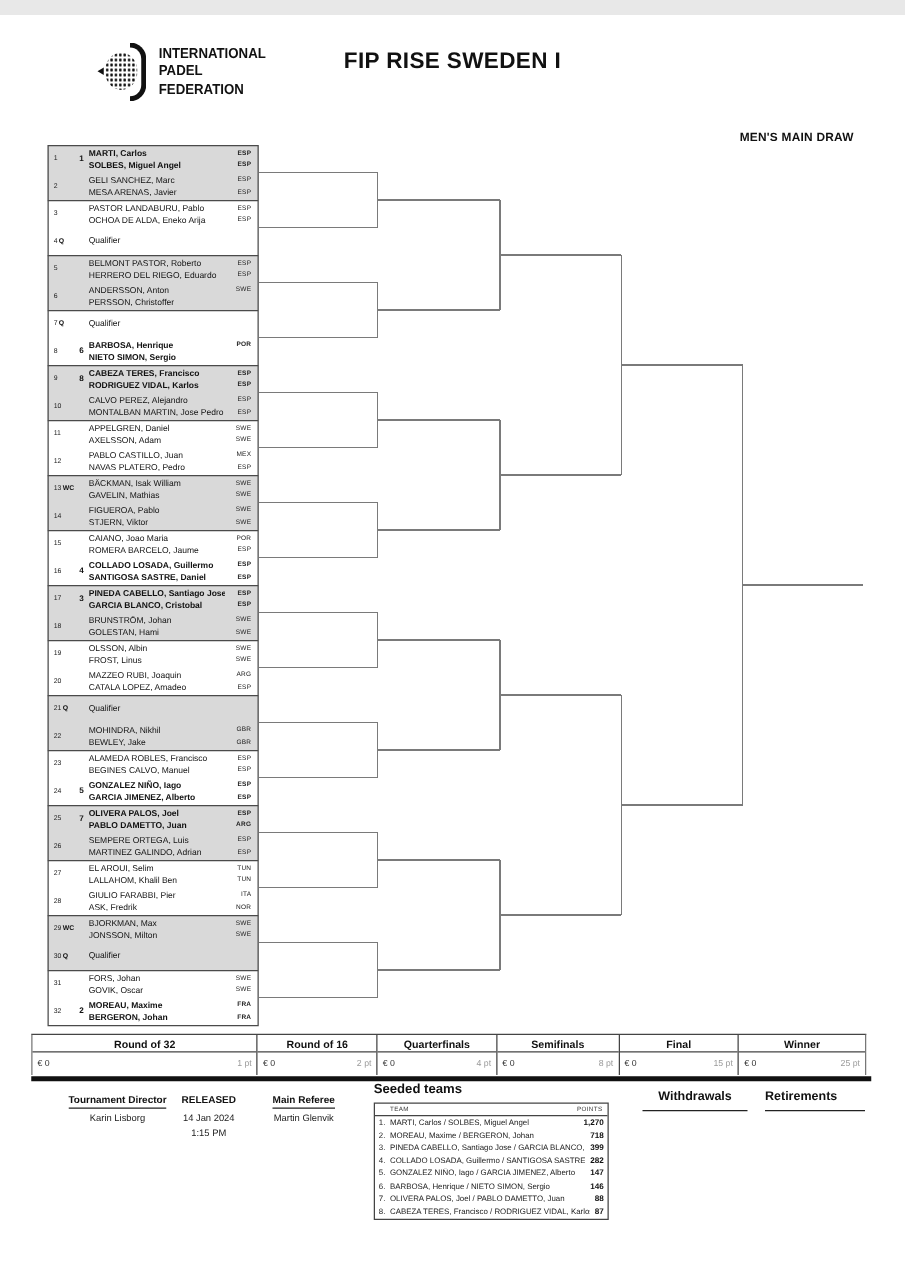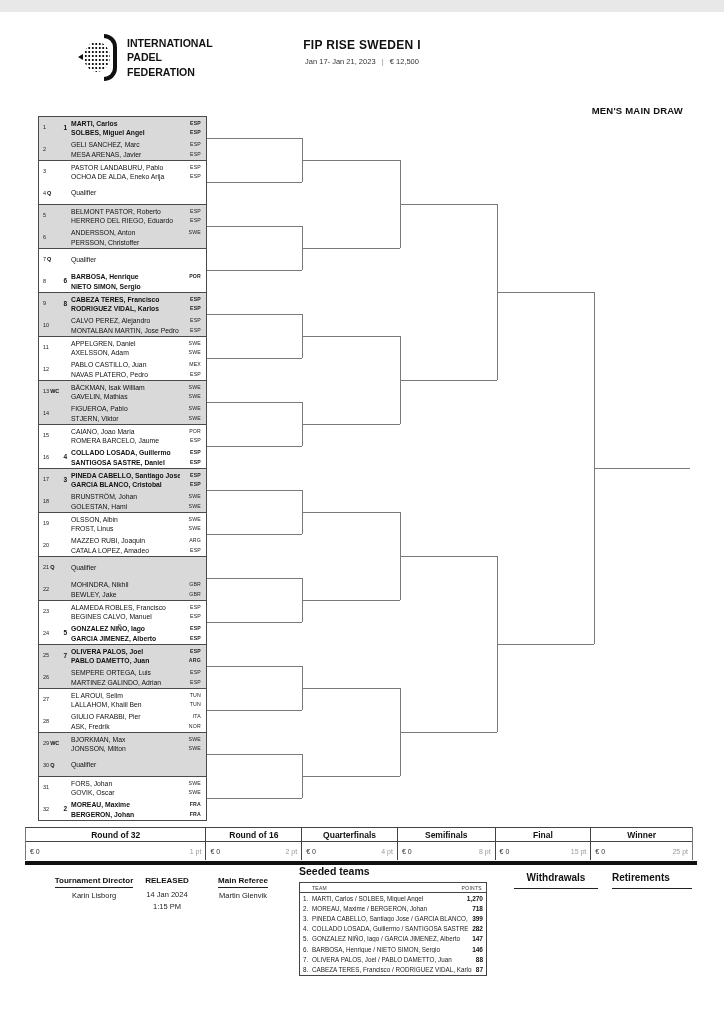--- a/index.html
+++ b/index.html
@@ -13,21 +13,21 @@
   .dots { width:26px; height:30px; border-radius:50%;
           background:radial-gradient(#111 0.9px, transparent 1.15px);
           background-size:3.5px 4px; }
   .notch { position:absolute; left:-6px; top:12px; width:0; height:0;
            border-top:3px solid transparent; border-bottom:3px solid transparent; border-right:5px solid #111; }
   .arc { width:13px; height:47px; border:4px solid #111; border-left:none;
          border-radius:0 24px 24px 0; margin-left:-7px; }
   .orgname { margin-left:10px; font-weight:bold; font-size:11.5px; line-height:14.5px;
              color:#111; transform:scaleX(.92); transform-origin:left center; letter-spacing:0; }
   .title-block { position:absolute; left:162px; width:400px; top:26px; text-align:center; }
-  .t-title { font-weight:bold; font-size:12px; color:#111; letter-spacing:.3px; }
+  .t-title { font-weight:bold; font-size:18px; color:#111; letter-spacing:.3px; }
   .t-loc { font-size:7.5px; color:#333; margin-top:4px; letter-spacing:.4px; }
   .t-date { font-size:7.5px; color:#333; margin-top:5px; }
   .t-date .sep { color:#888; margin:0 4px; }
   .draw-label { position:absolute; right:41px; top:93px; font-weight:bold; font-size:9.5px; color:#111; letter-spacing:.2px;padding-left:45px; }
 
   
   #entries { position:absolute; left:38px; top:104px; width:169px; height:707px; }
   .pair { position:absolute; left:0; width:169px; height:45px; border:1px solid #4a4a4a; background:#fff; }
   .pair.gray { background:#d9d9d9; }
   .pair-inner { display:flex; flex-direction:column; height:100%; }
@@ -93,25 +93,20 @@
     <div class="arc"></div>
     <div class="orgname">
       <div>INTERNATIONAL</div>
       <div>PADEL</div>
       <div>FEDERATION</div>
     </div>
   </div>
 
   <div class="title-block">
     <div class="t-title">FIP RISE SWEDEN I</div>
-    <div class="t-date">
-      <span>Jan 17- Jan 21, 2023</span>
-      <span class="sep">|</span>
-      <span>€ 12,500</span>
-    </div>
   </div>
 
   <div class="draw-label">MEN'S MAIN DRAW</div>
 
   <div id="entries">
       <div class="pair gray" style="top: 0px;">
         <div class="pair-inner">
           <div class="entry seeded">
             <div class="ncol">
               <span class="num">1</span>

